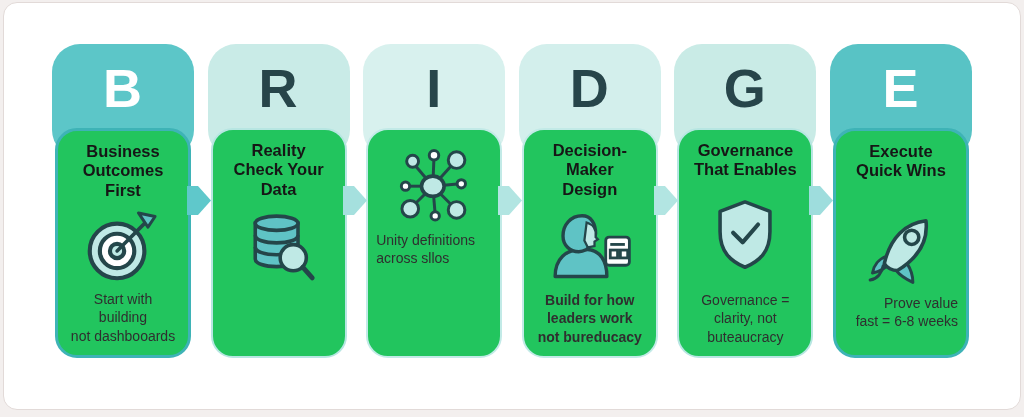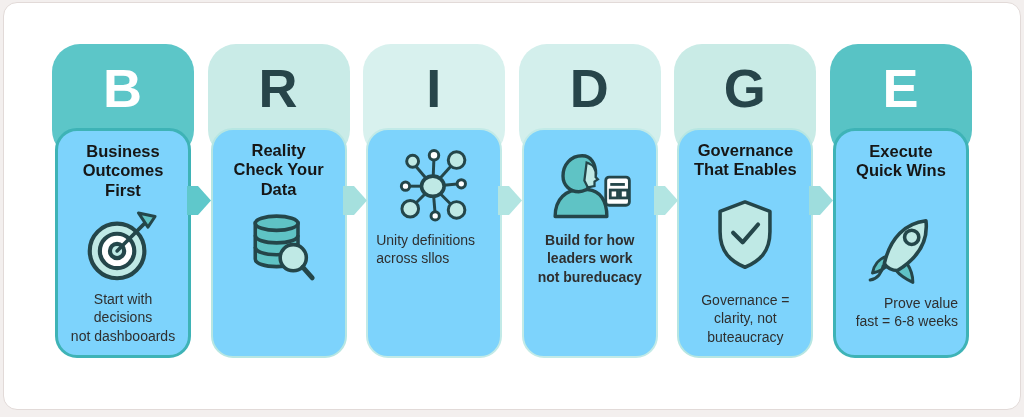--- a/index.html
+++ b/index.html
@@ -41,21 +41,21 @@
     display: inline-block;
     font-size: 54px; font-weight: 700;
     line-height: 88px;
     color: var(--letter-color);
     letter-spacing: 1px;
   }
   .card {
     position: relative;
     margin: -30px 3px 0;
     height: 230px;
-    background: #7dd3fc;
+    background: #22c55e;
     border: var(--card-bw) solid var(--card-border);
     border-radius: 22px;
     padding: 11px 6px 10px;
     display: flex; flex-direction: column; align-items: center;
   }
   .title {
     height: 62px; width: 100%;
     font-size: 16.5px; font-weight: 700; line-height: 1.18;
     color: var(--title-text);
     text-align: center;
@@ -105,21 +105,21 @@
         <div class="icon">
           <svg viewBox="0 0 64 64">
             <circle class="ic-light" cx="27" cy="37" r="23" stroke-width="3.5"></circle>
             <circle class="ic-white" cx="27" cy="37" r="14.5" stroke-width="3.5"></circle>
             <circle class="ic-light" cx="27" cy="37" r="6" stroke-width="3.5"></circle>
             <line class="ic-stroke" x1="27" y1="37" x2="50" y2="14" stroke-width="3" stroke-linecap="round"></line>
             <polygon class="ic-mid" points="45,5 59,8 53,17" stroke-width="2.5" stroke-linejoin="round"></polygon>
           </svg>
         </div>
         <div class="subtitle" style="text-align: center;">Start with
-decisions
+building
 not dashbooards</div>
       </div>
       <div class="flow-arrow" style="color: rgb(95, 200, 203);">
         <svg viewBox="0 0 25 29">
             <polygon points="0,0 11,0 24,14.5 11,29 0,29" fill="currentColor"></polygon>
           </svg>
       </div>
     </div>
 
     <div class="column" style="--head-bg: #c9ebe7; --letter-color: #27454a; --card-border: #b7e6e2; --card-bw: 2px;">
@@ -195,20 +195,22 @@
           <svg class="wide" viewBox="0 0 76 64">
             <path class="ic-mid" d="M7,60 C7,44 17,36 30,36 L36,36 C47,37 53,46 53,60 Z" stroke-width="3" stroke-linejoin="round"></path>
             <path class="ic-mid" d="M31,6 C21,6 14,14 14,24 C14,32 20,38 28,38 C30,38 33,37 35,36 L40,31 L43,22 C43,13 39,6 31,6 Z" stroke-width="3" stroke-linejoin="round"></path>
             <path class="ic-light" d="M35,12 C41,14 44,19 43,25 L45,27 L42,29 L42,33 L36,34 L33,28 Z" stroke-width="2"></path>
             <rect class="ic-white" x="52" y="25" width="21" height="25" rx="3" stroke-width="2.5"></rect>
             <line class="ic-stroke" x1="56" y1="31.5" x2="69" y2="31.5" stroke-width="2.5"></line>
             <rect class="ic-white" x="56" y="36.5" width="6.5" height="7" stroke-width="2.5"></rect>
             <rect class="ic-white" x="65" y="36.5" width="6.5" height="7" stroke-width="2.5"></rect>
           </svg>
         </div>
+        <div class="title" style="order:1">Decision-Maker
+Design</div>
         <div class="subtitle" style="order: 3; text-align: center; font-weight: bold;">Build for how
 leaders work
 not bureducacy</div>
       </div>
       <div class="flow-arrow" style="color: rgb(178, 229, 226);">
         <svg viewBox="0 0 25 29">
             <polygon points="0,0 11,0 24,14.5 11,29 0,29" fill="currentColor"></polygon>
           </svg>
       </div>
     </div>

